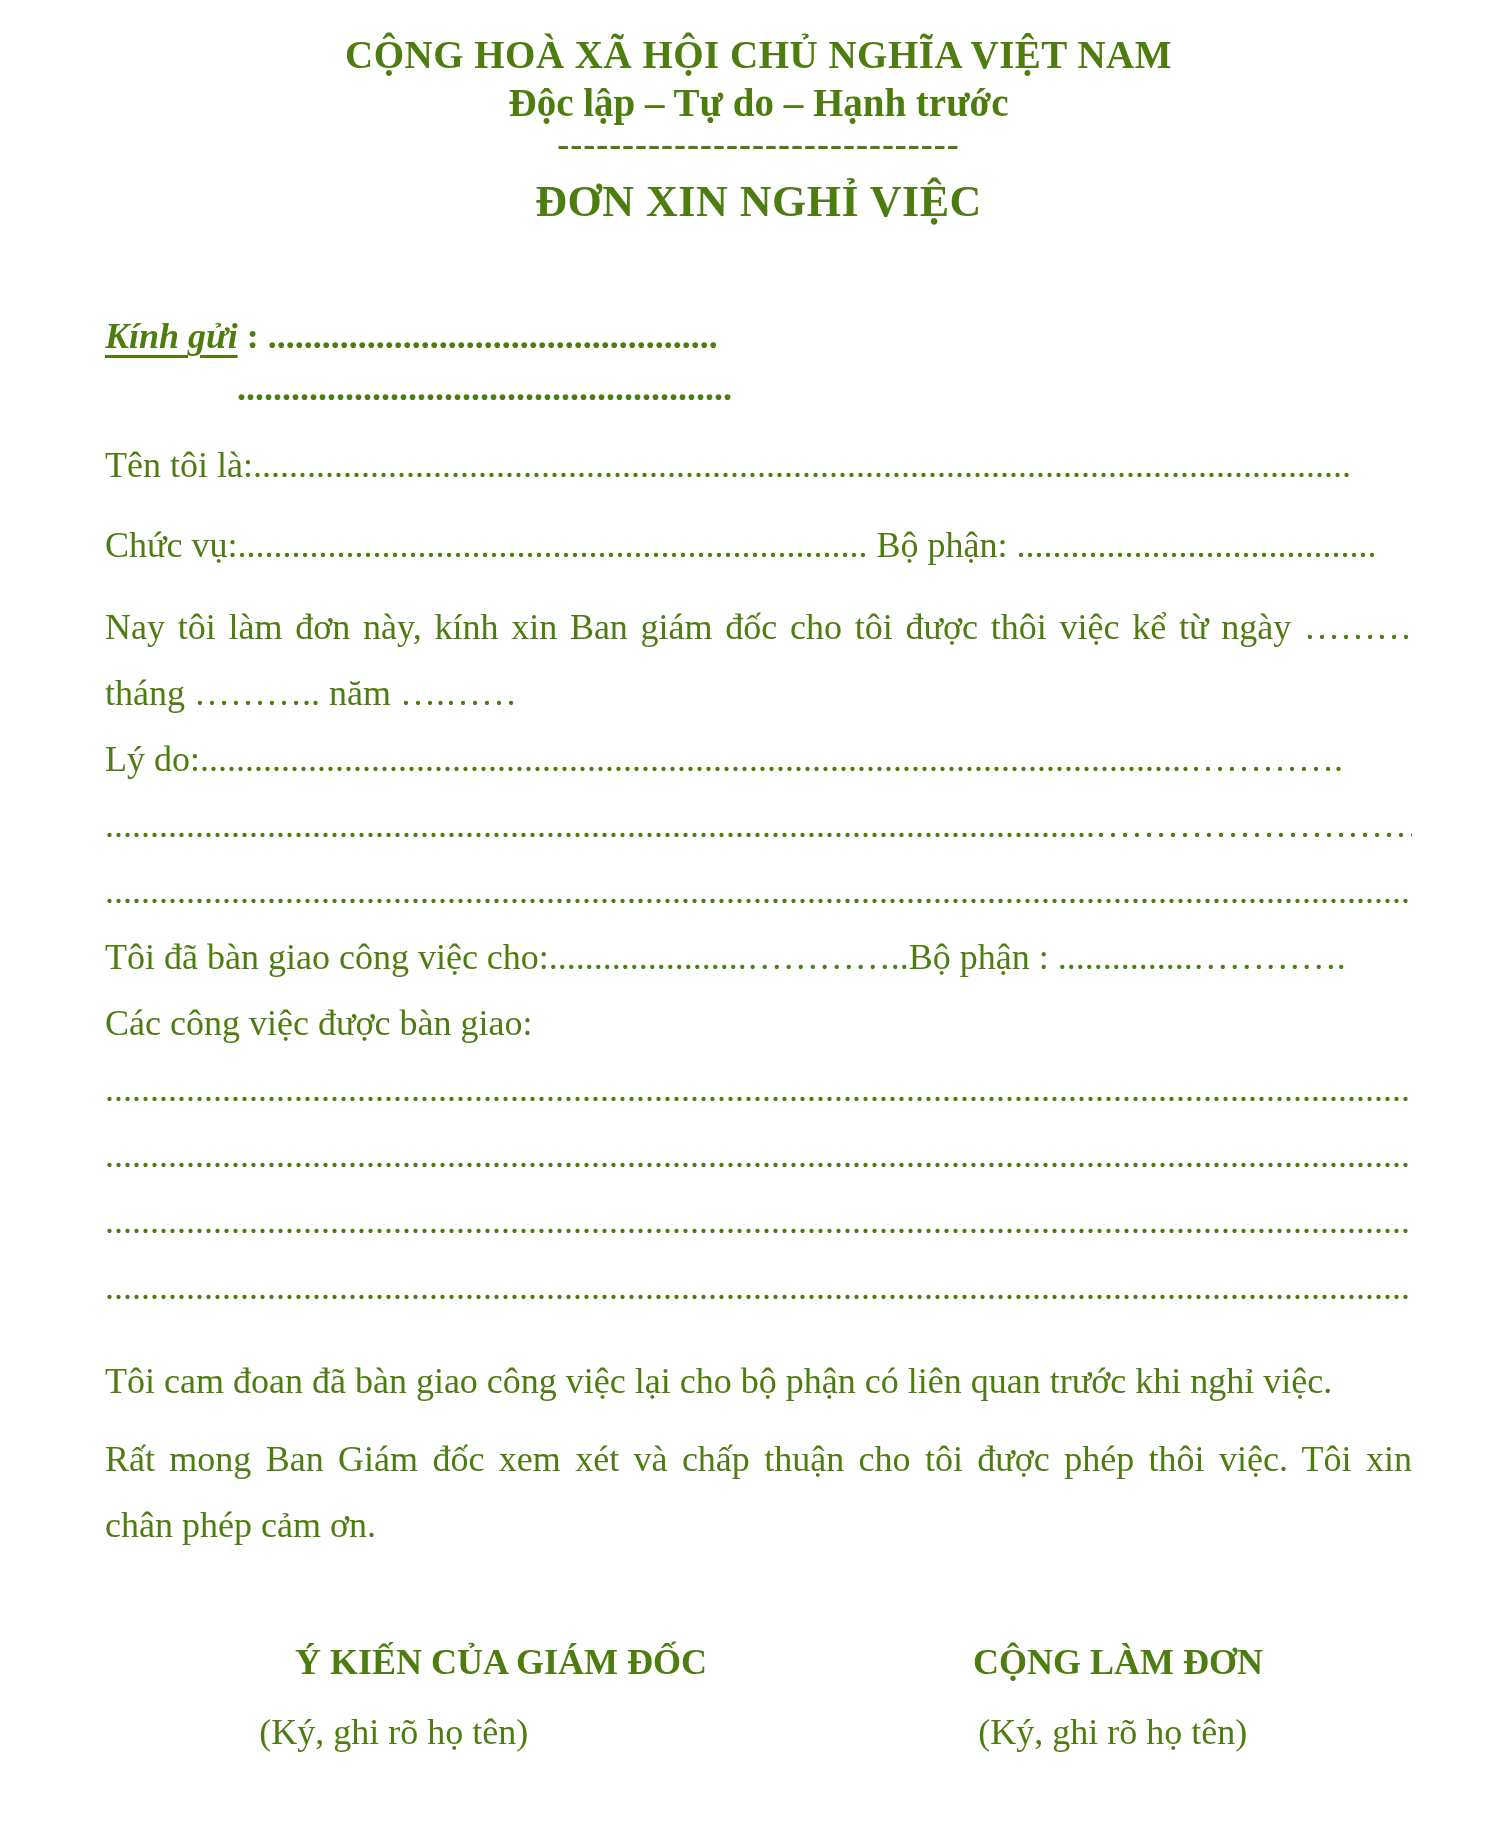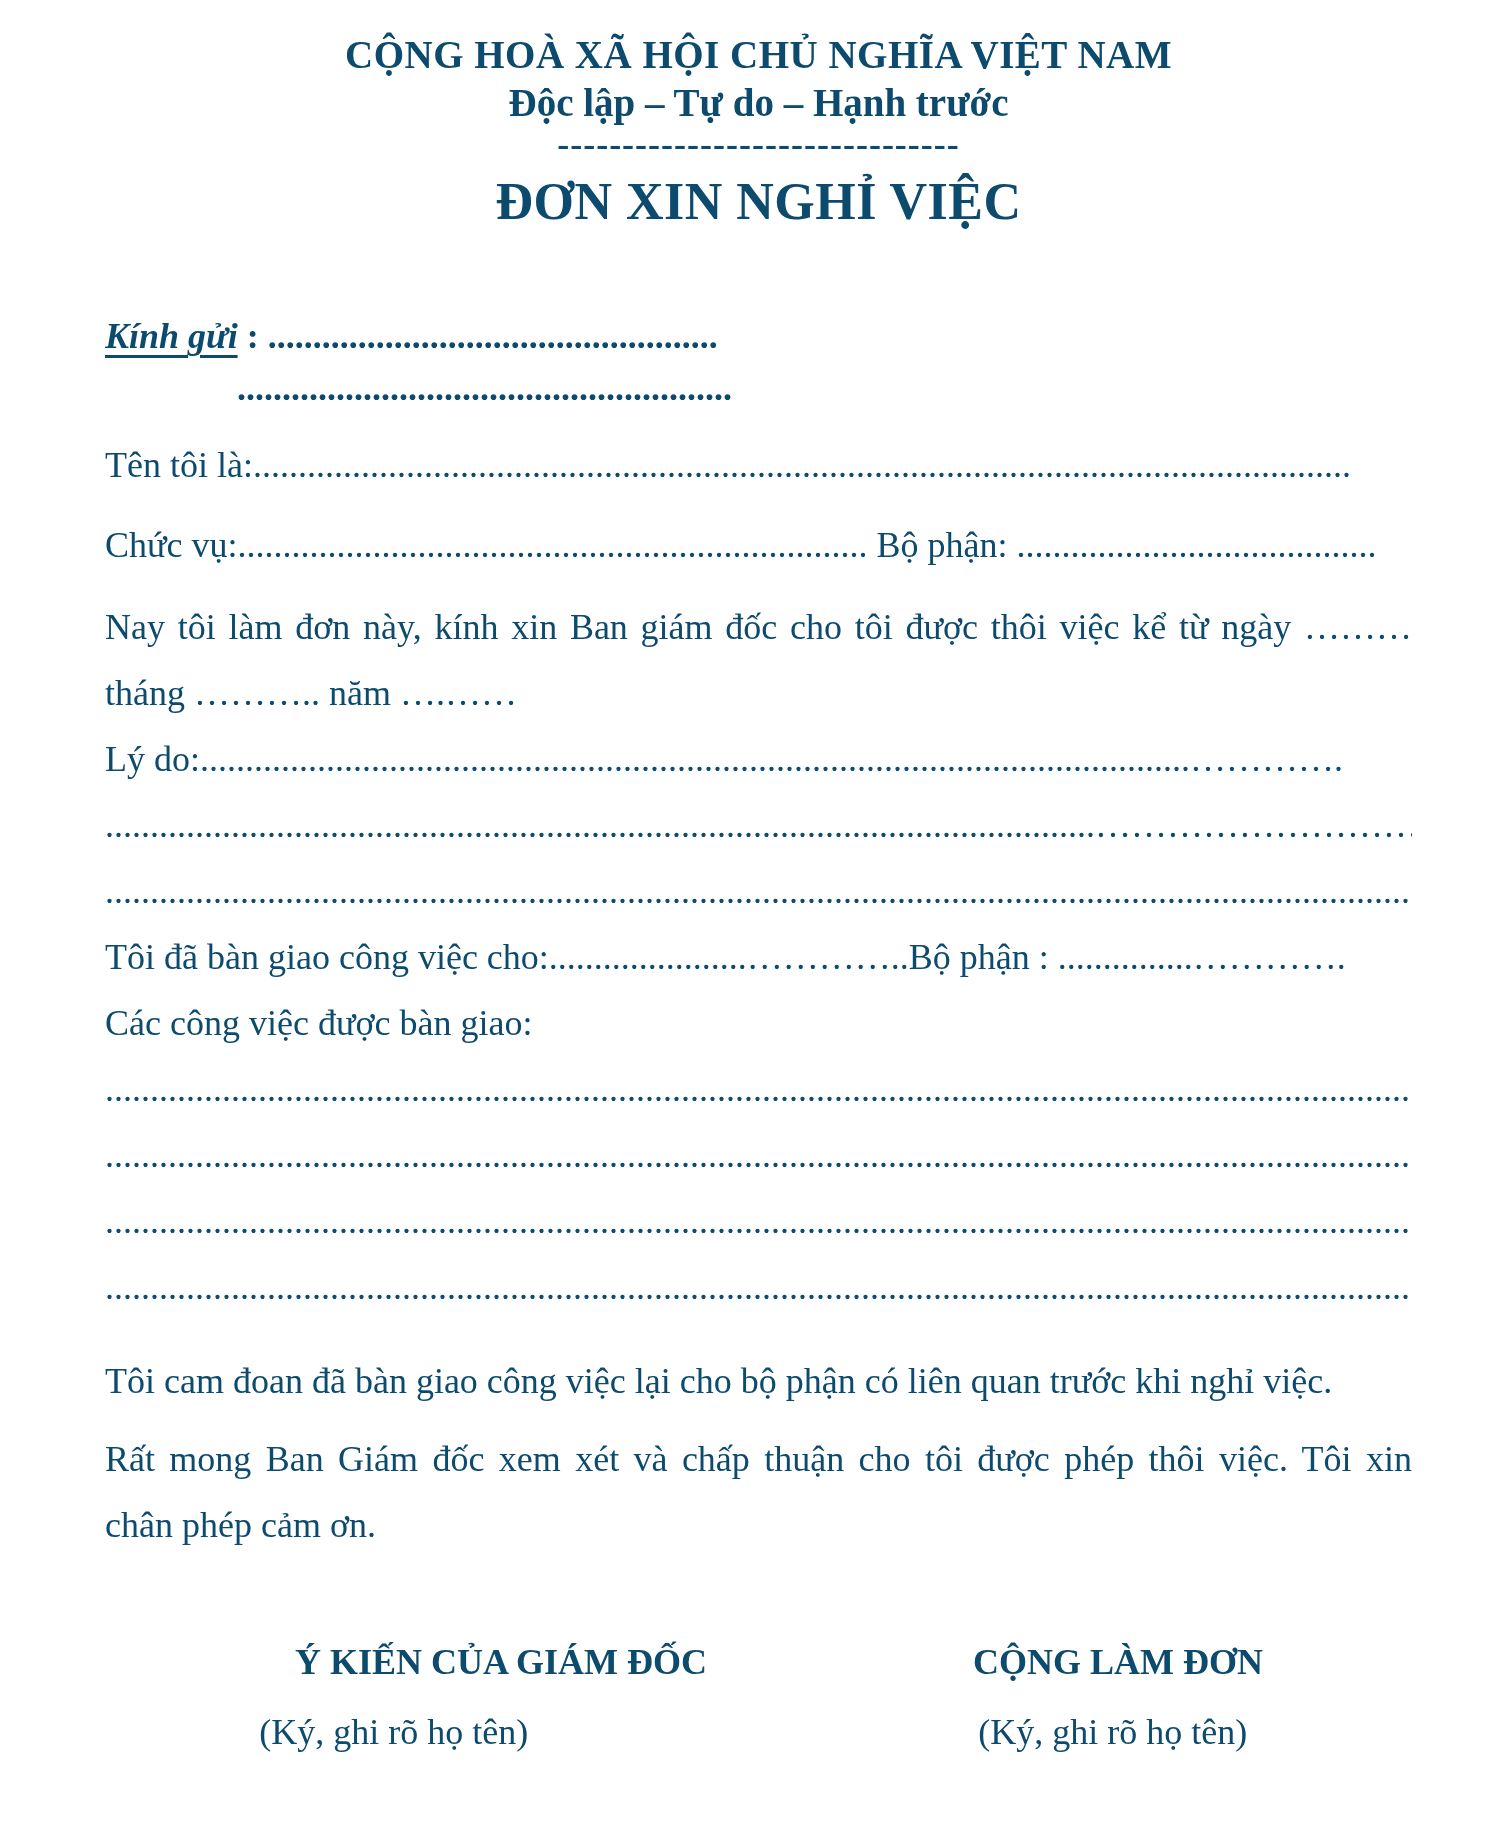--- a/index.html
+++ b/index.html
@@ -1,30 +1,30 @@
 <!DOCTYPE html>
 <html><head>
 <meta charset="utf-8">
 <style>
   html,body{margin:0;padding:0;background:#ffffff;}
   .page{
     position:relative;
     width:1496px;height:1832px;
-    background:#ffffff;color:#0c4a6e;
+    background:#ffffff;color:#4d7c0f;
     font-family:"Liberation Serif","DejaVu Serif",serif;
     font-size:36px;
     box-sizing:border-box;
     padding:30px 84px 0 105px;
     overflow:hidden;
   }
   .doc-header{text-align:center;font-weight:bold;}
   .h1{font-size:39px;line-height:50px;letter-spacing:.5px;}
   .h2{font-size:39px;line-height:46px;}
   .divider{font-size:36px;line-height:36px;letter-spacing:1px;}
-  .form-title{font-size:52px;line-height:52px;margin-top:14px;letter-spacing:.5px;}
+  .form-title{font-size:44px;line-height:52px;margin-top:14px;letter-spacing:.5px;}
   .doc-body{margin-top:82px;}
   .line{line-height:66px;white-space:nowrap;overflow:hidden;}
   .just{white-space:normal;text-align:justify;text-align-last:justify;}
   .kinhgui,.kinhgui2{line-height:52px;font-weight:bold;}
   .kg-label{font-style:italic;text-decoration:underline;text-decoration-thickness:3px;text-underline-offset:7px;}
   .kinhgui2{padding-left:132px;}
   .mt-name{margin-top:18px;}
   .mt-pos{margin-top:14px;}
   .mt-req{margin-top:16px;}
   .commit{margin-top:28px;}

